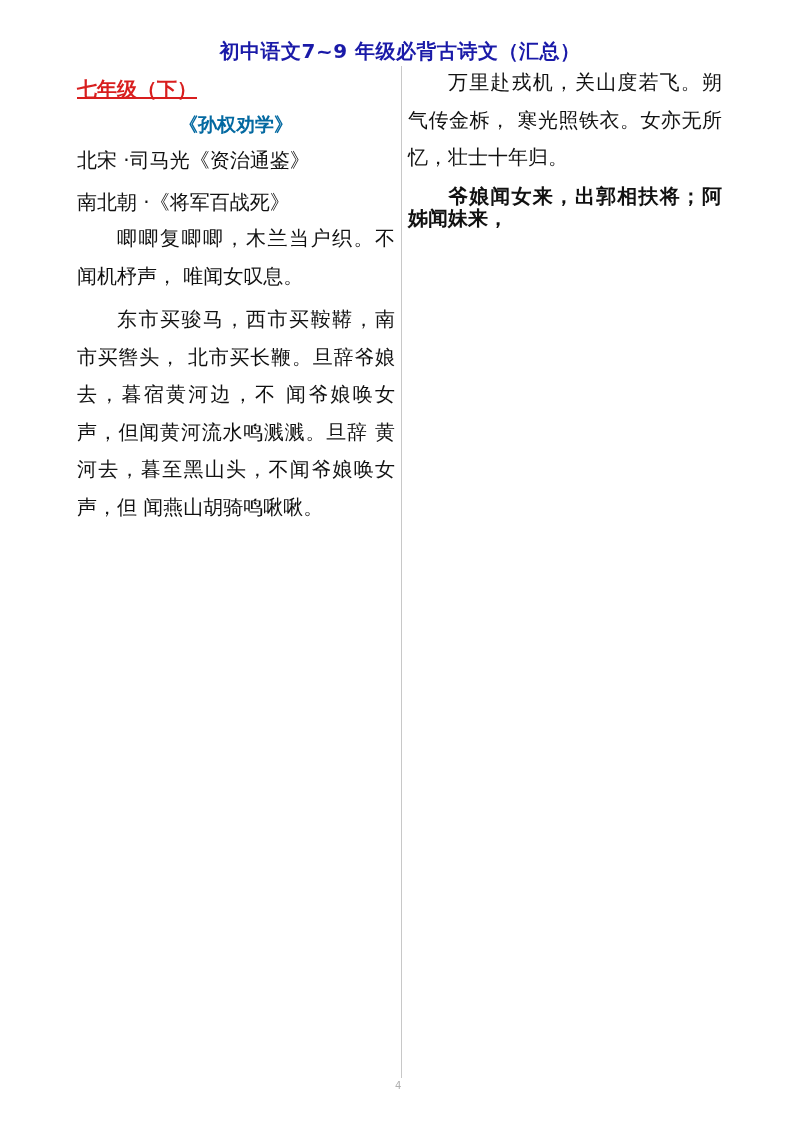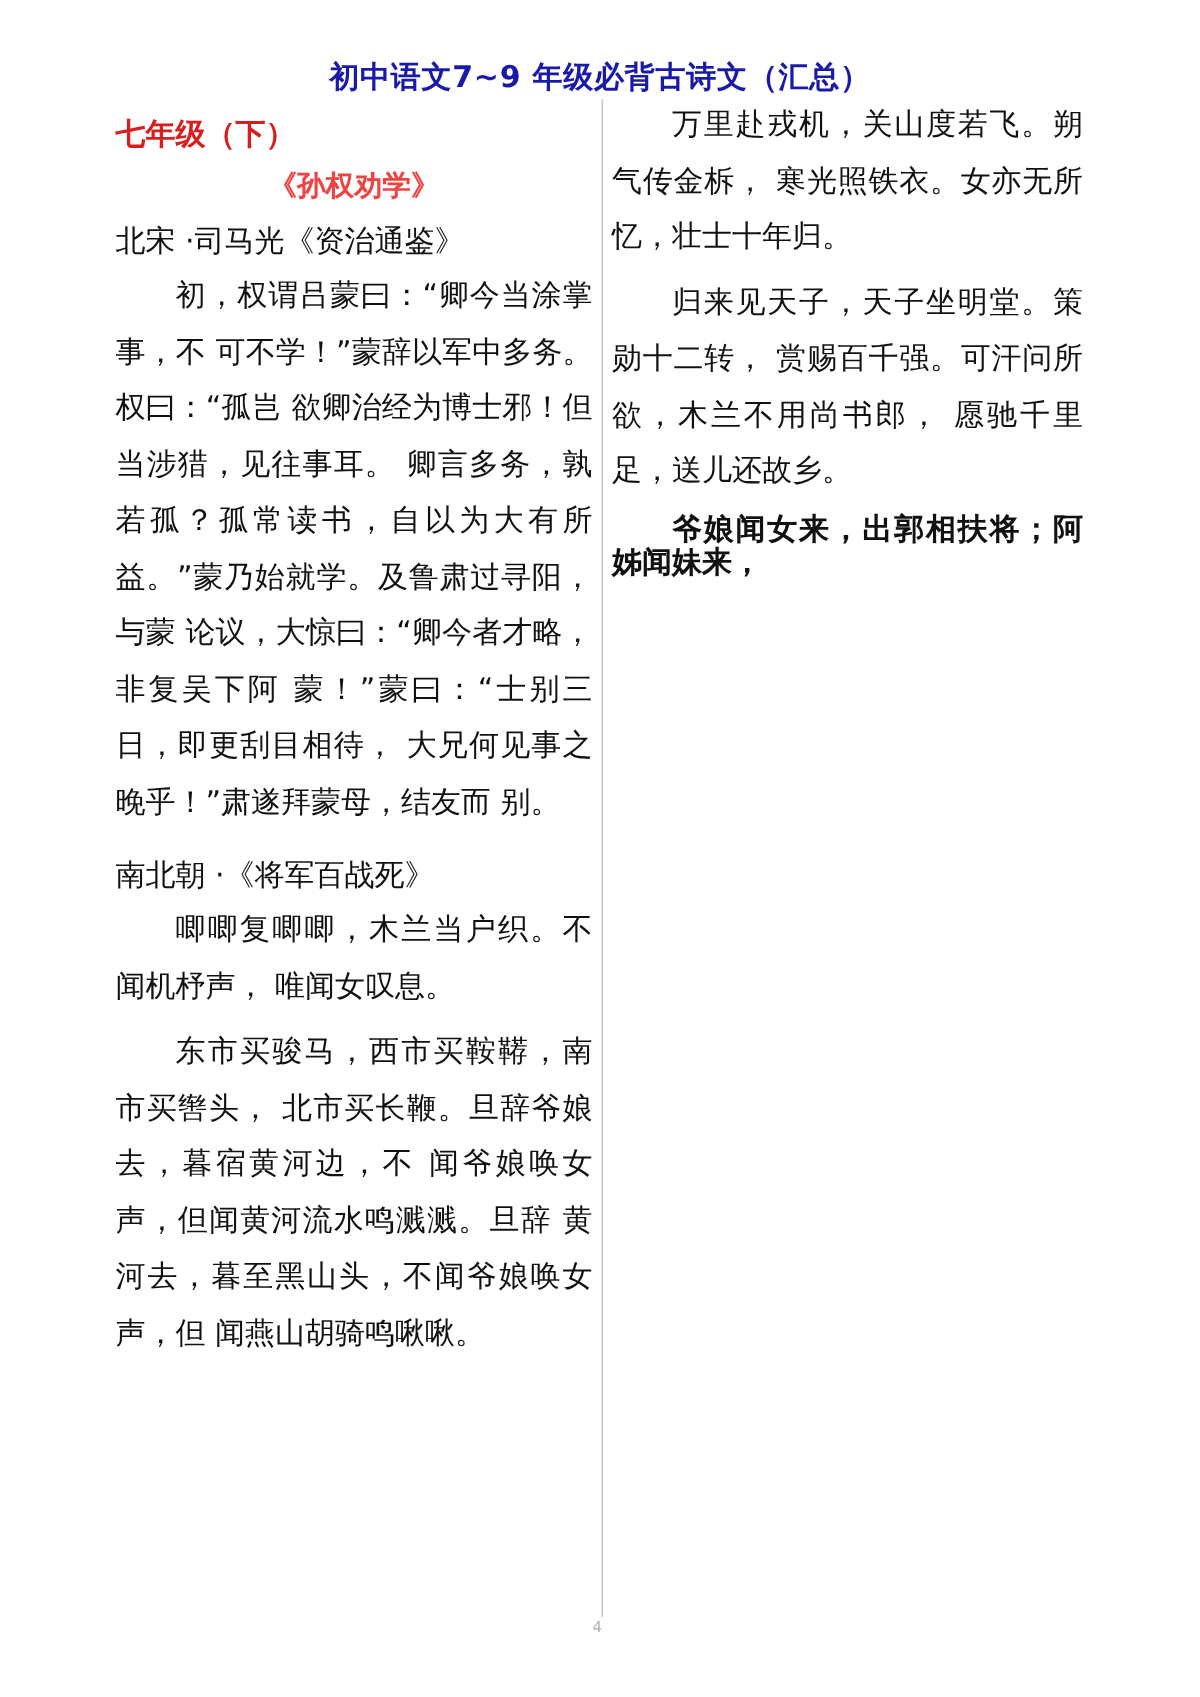--- a/index.html
+++ b/index.html
@@ -48,25 +48,26 @@
     left: 408px;
     top: 64px;
     width: 314px;
   }
   .grade-heading {
     font-size: 20px;
     font-weight: bold;
     color: #d81e1e;
     line-height: 34px;
     margin: 0;
+    text-decoration: underline;
   }
   .poem-title {
     text-align: center;
     font-weight: bold;
-    color: #ef4444;
+    color: #0369a1;
     font-size: 19px;
     line-height: 36px;
     margin: 0;
   }
   .poem-source {
     text-align: left;
     line-height: 36px;
     margin: 0;
   }
   .para {
@@ -99,32 +100,30 @@
   <div class="page-title">初中语文7~9 年级必背古诗文（汇总）</div>
 
   <div class="divider"></div>
 
   <div class="col col-left">
     <p class="grade-heading">七年级（下）</p>
 
     <section>
       <p class="poem-title">《孙权劝学》</p>
       <p class="poem-source">北宋 ·司马光《资治通鉴》</p>
-      <p class="para">初，权谓吕蒙曰：“卿今当涂掌事，不 可不学！”蒙辞以军中多务。权曰：“孤岂 欲卿治经为博士邪！但当涉猎，见往事耳。 卿言多务，孰若孤？孤常读书，自以为大有所益。”蒙乃始就学。及鲁肃过寻阳，与蒙 论议，大惊曰：“卿今者才略，非复吴下阿 蒙！”蒙曰：“士别三日，即更刮目相待， 大兄何见事之晚乎！”肃遂拜蒙母，结友而 别。</p>
     </section>
 
     <div class="title-spacer"></div>
 
     <section>
       <p class="poem-source">南北朝 ·《将军百战死》</p>
       <p class="para">唧唧复唧唧，木兰当户织。不闻机杼声， 唯闻女叹息。</p>
       <p class="para">东市买骏马，西市买鞍鞯，南市买辔头， 北市买长鞭。旦辞爷娘去，暮宿黄河边，不 闻爷娘唤女声，但闻黄河流水鸣溅溅。旦辞 黄河去，暮至黑山头，不闻爷娘唤女声，但 闻燕山胡骑鸣啾啾。</p>
     </section>
   </div>
 
   <div class="col col-right">
     <p class="para">万里赴戎机，关山度若飞。朔气传金柝， 寒光照铁衣。女亦无所忆，壮士十年归。</p>
-    <p class="para">归来见天子，天子坐明堂。策勋十二转， 赏赐百千强。可汗问所欲，木兰不用尚书郎， 愿驰千里足，送儿还故乡。</p>
     <p class="para tight">爷娘闻女来，出郭相扶将；阿姊闻妹来，</p>
   </div>
 
   <div class="page-number">4</div>
 </div>
 
 </body></html>

